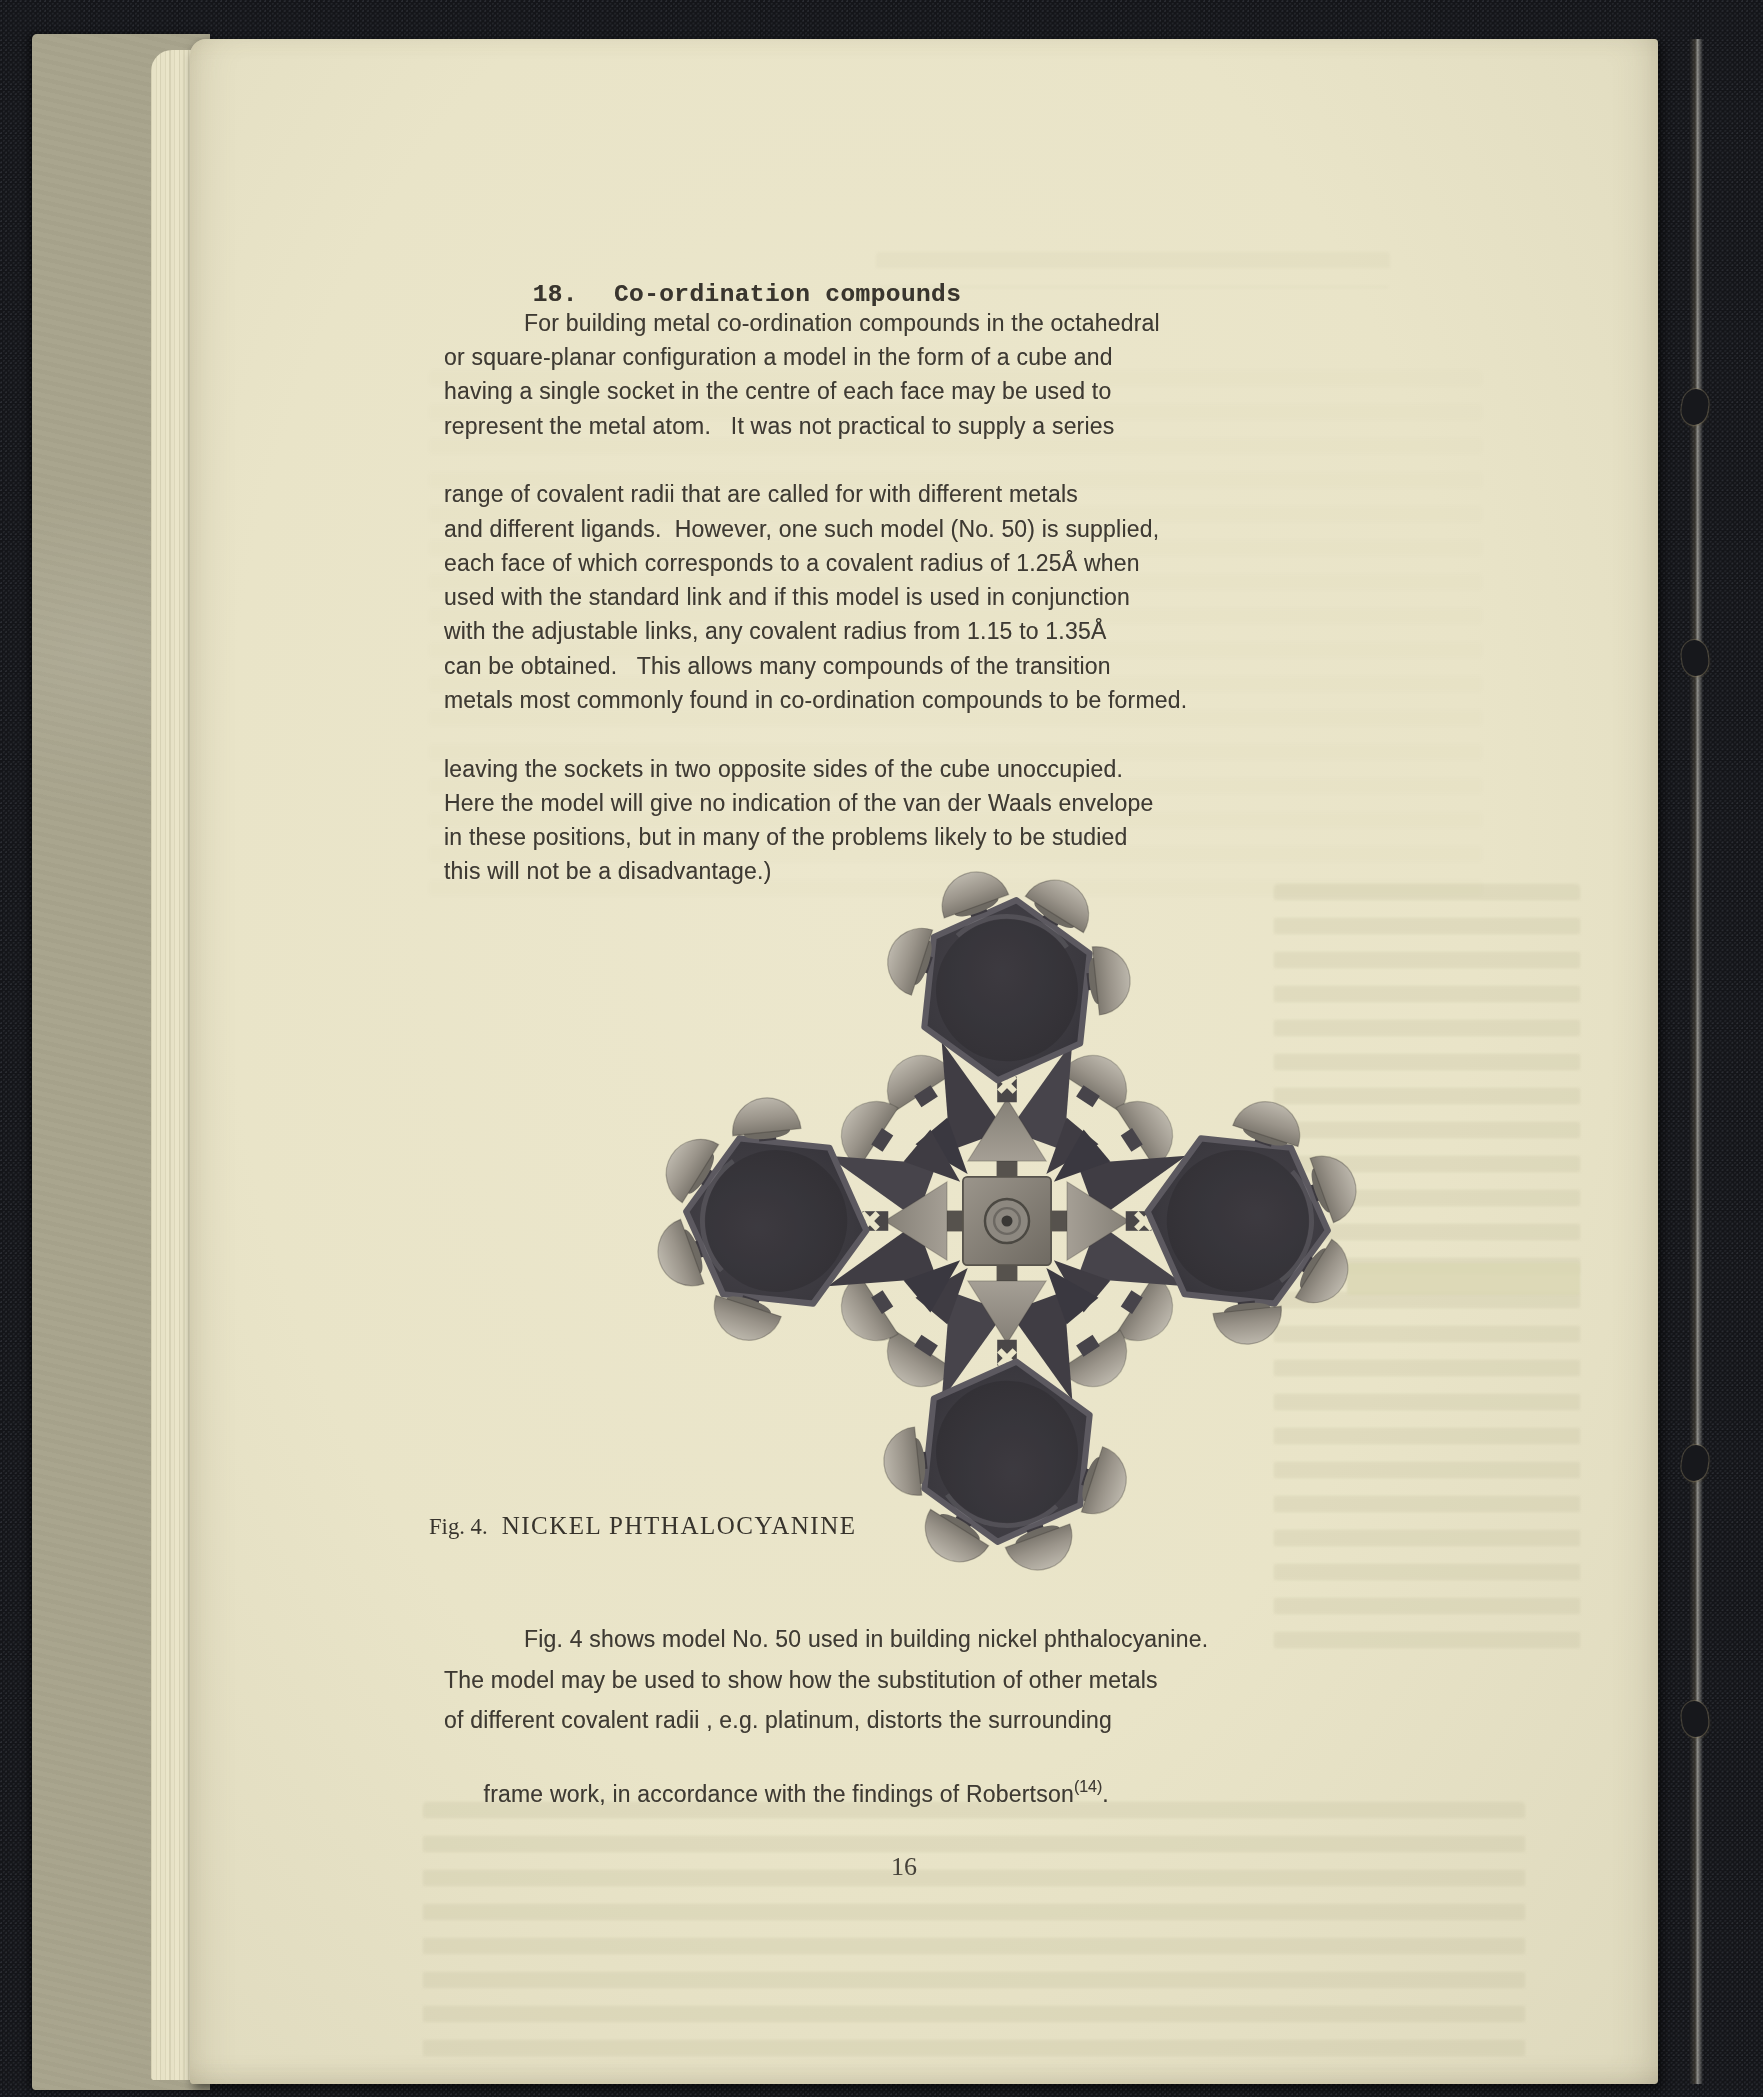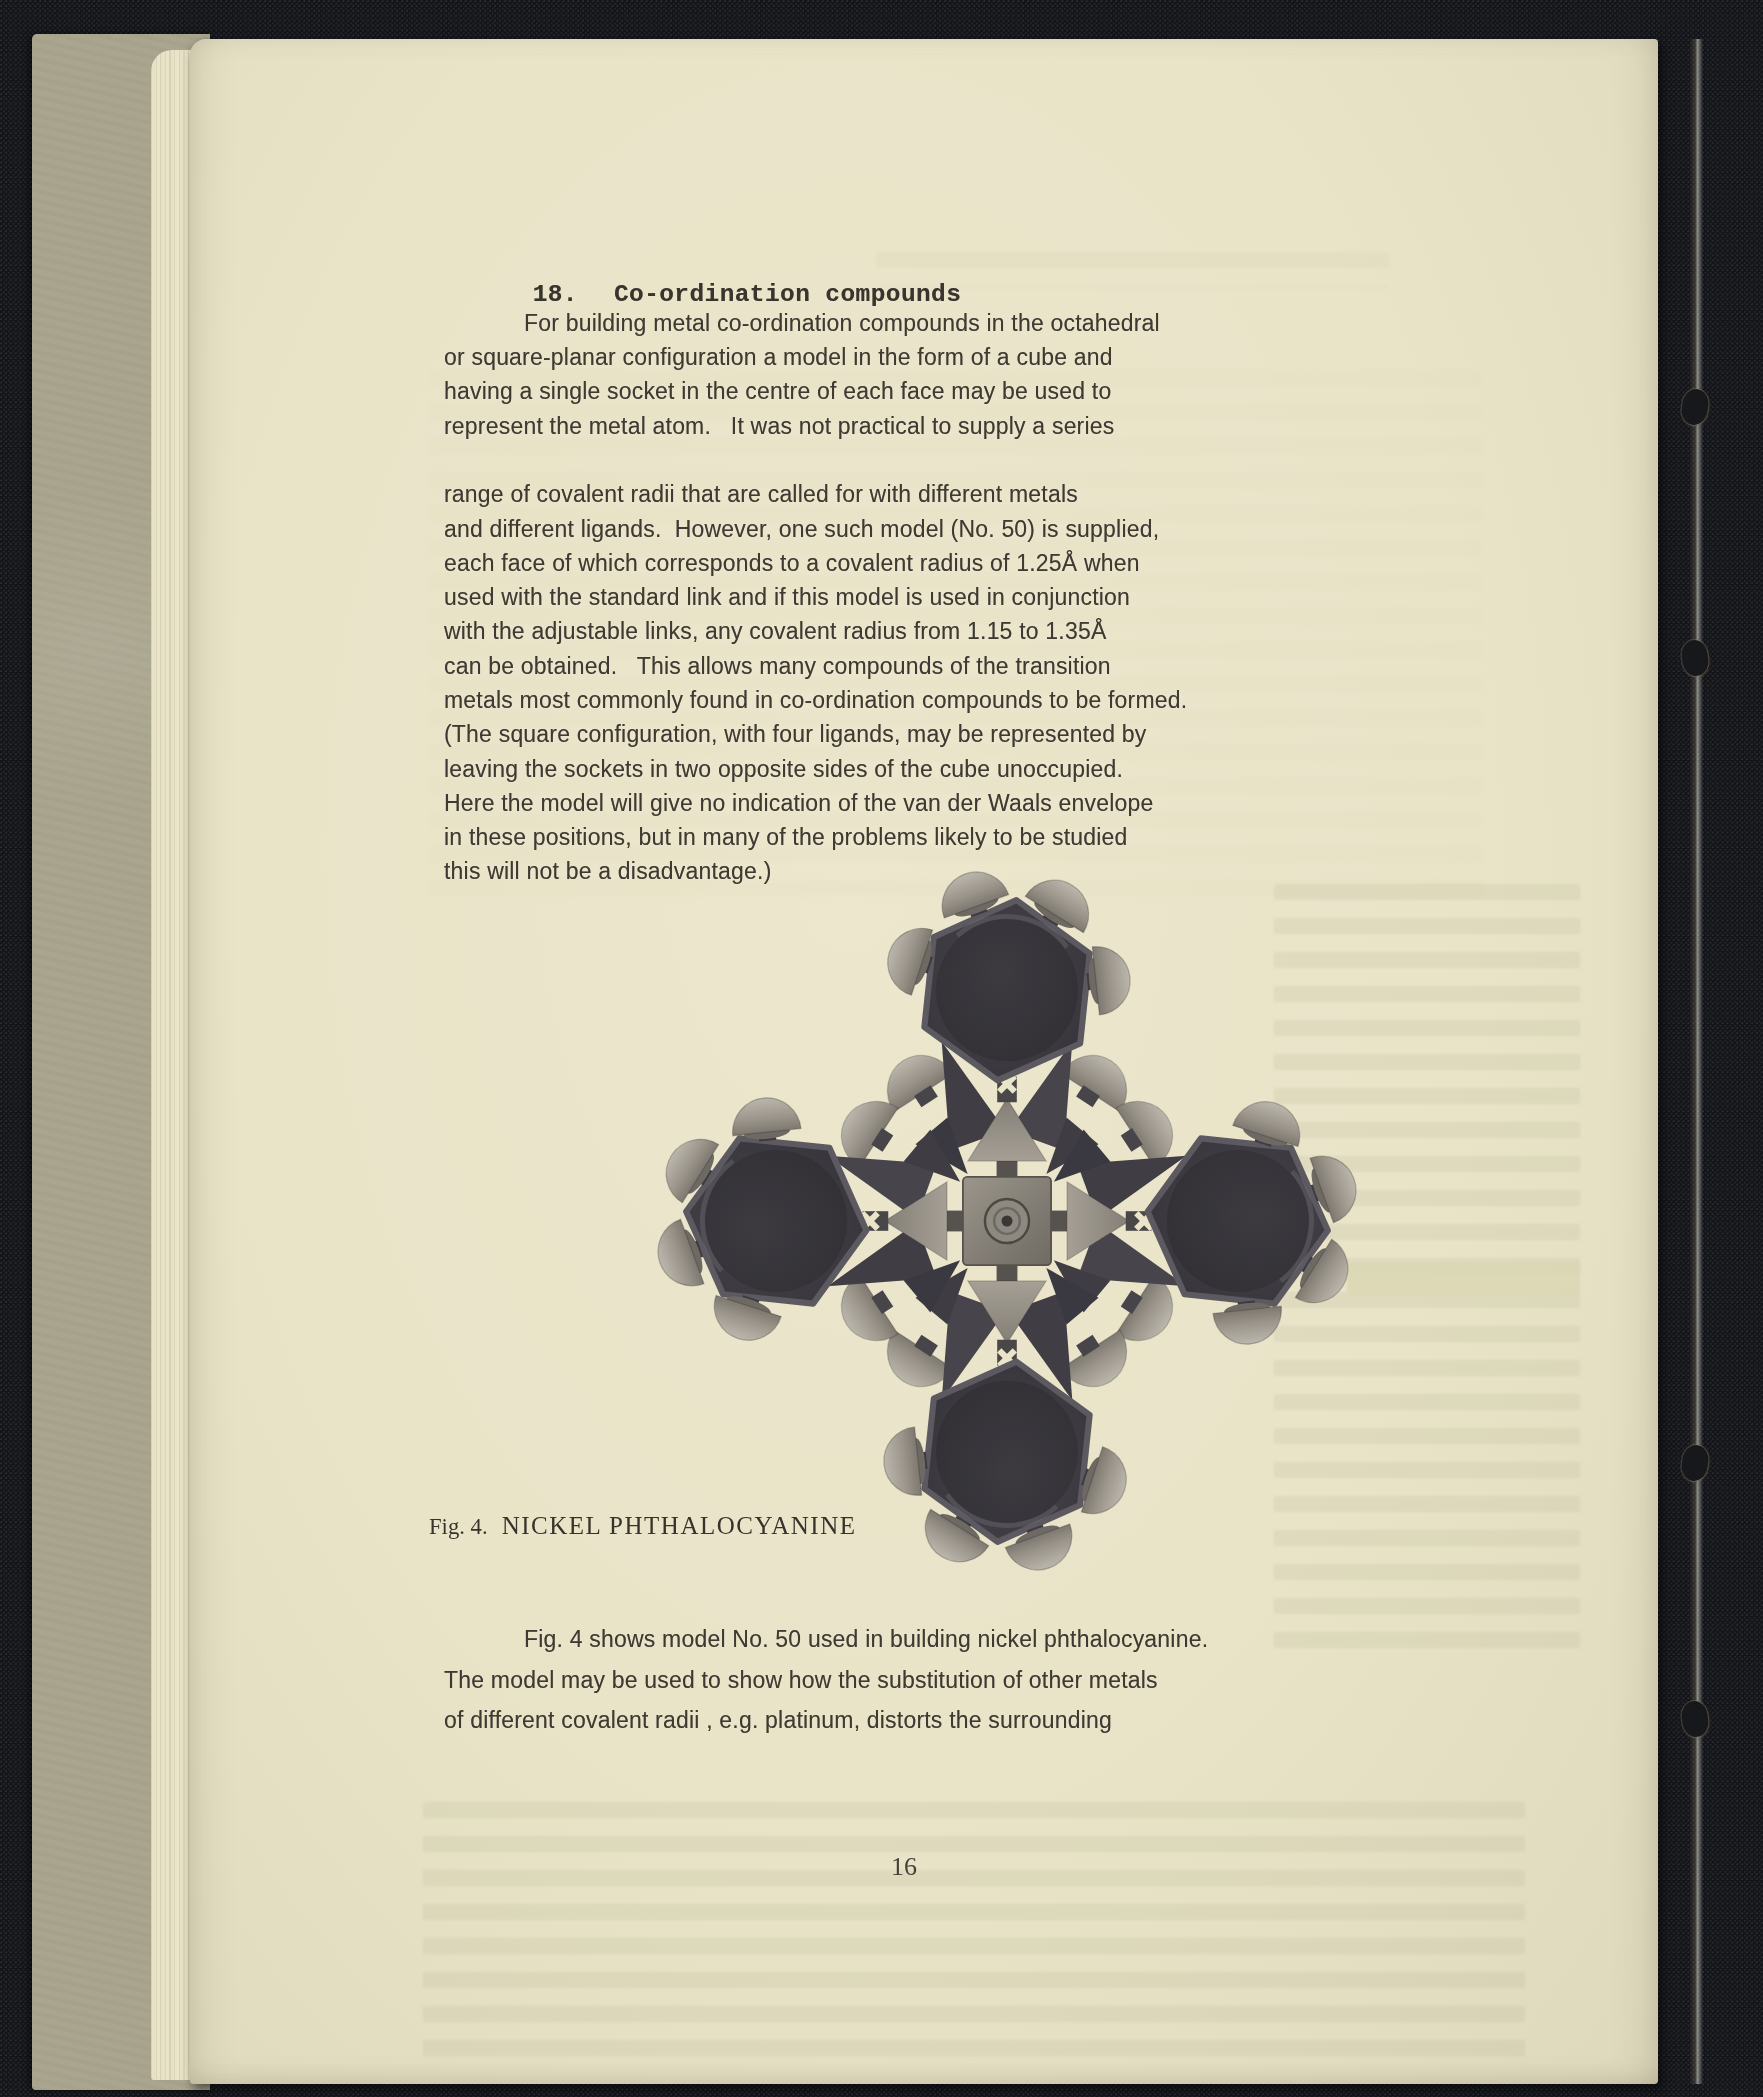--- a/index.html
+++ b/index.html
@@ -117,21 +117,20 @@
     <div class="tline" style="top:301px">or square-planar configuration a model in the form of a cube and</div>
     <div class="tline" style="top:335px">having a single socket in the centre of each face may be used to</div>
     <div class="tline" style="top:370px">represent the metal atom.   It was not practical to supply a series</div>
     <div class="tline" style="top:438px">range of covalent radii that are called for with different metals</div>
     <div class="tline" style="top:473px">and different ligands.  However, one such model (No. 50) is supplied,</div>
     <div class="tline" style="top:507px">each face of which corresponds to a covalent radius of 1.25Å when</div>
     <div class="tline" style="top:541px">used with the standard link and if this model is used in conjunction</div>
     <div class="tline" style="top:575px">with the adjustable links, any covalent radius from 1.15 to 1.35Å</div>
     <div class="tline" style="top:610px">can be obtained.   This allows many compounds of the transition</div>
     <div class="tline" style="top:644px">metals most commonly found in co-ordination compounds to be formed.</div>
-    <div class="tline" style="top:678px">(The square configuration, with four ligands, may be represented by</div>
     <div class="tline" style="top:713px">leaving the sockets in two opposite sides of the cube unoccupied.</div>
     <div class="tline" style="top:747px">Here the model will give no indication of the van der Waals envelope</div>
     <div class="tline" style="top:781px">in these positions, but in many of the problems likely to be studied</div>
     <div class="tline" style="top:815px">this will not be a disadvantage.)</div>
 
     <div class="figure-wrap">
       <svg viewBox="-580 -580 1160 1160" width="710" height="710">
         <defs>
           <radialGradient id="ringGrad" cx="45%" cy="40%" r="75%">
             <stop offset="0%" stop-color="#46434a"></stop>
@@ -240,20 +239,23 @@
       </svg>
     </div>
 
     <div class="fig-caption">
       <span class="label">Fig. 4.</span><span class="title">NICKEL PHTHALOCYANINE</span>
     </div>
 
     <div class="tline indent" style="top:1583px">Fig. 4 shows model No. 50 used in building nickel phthalocyanine.</div>
     <div class="tline" style="top:1624px">The model may be used to show how the substitution of other metals</div>
     <div class="tline" style="top:1664px">of different covalent radii , e.g. platinum, distorts the surrounding</div>
+    <div class="tline" style="top:1704px">
+      <span>frame work, in accordance with the findings of Robertson</span><span class="sup">(14)</span><span>.</span>
+    </div>
 
     <div class="page-num">16</div>
 
     <div class="crease"></div>
     <div class="hole r1" style="left:1492px; top:350px;"></div>
     <div class="hole r2" style="left:1492px; top:601px;"></div>
     <div class="hole r1" style="left:1492px; top:1406px;"></div>
     <div class="hole r2" style="left:1492px; top:1662px;"></div>
 
   </div>

